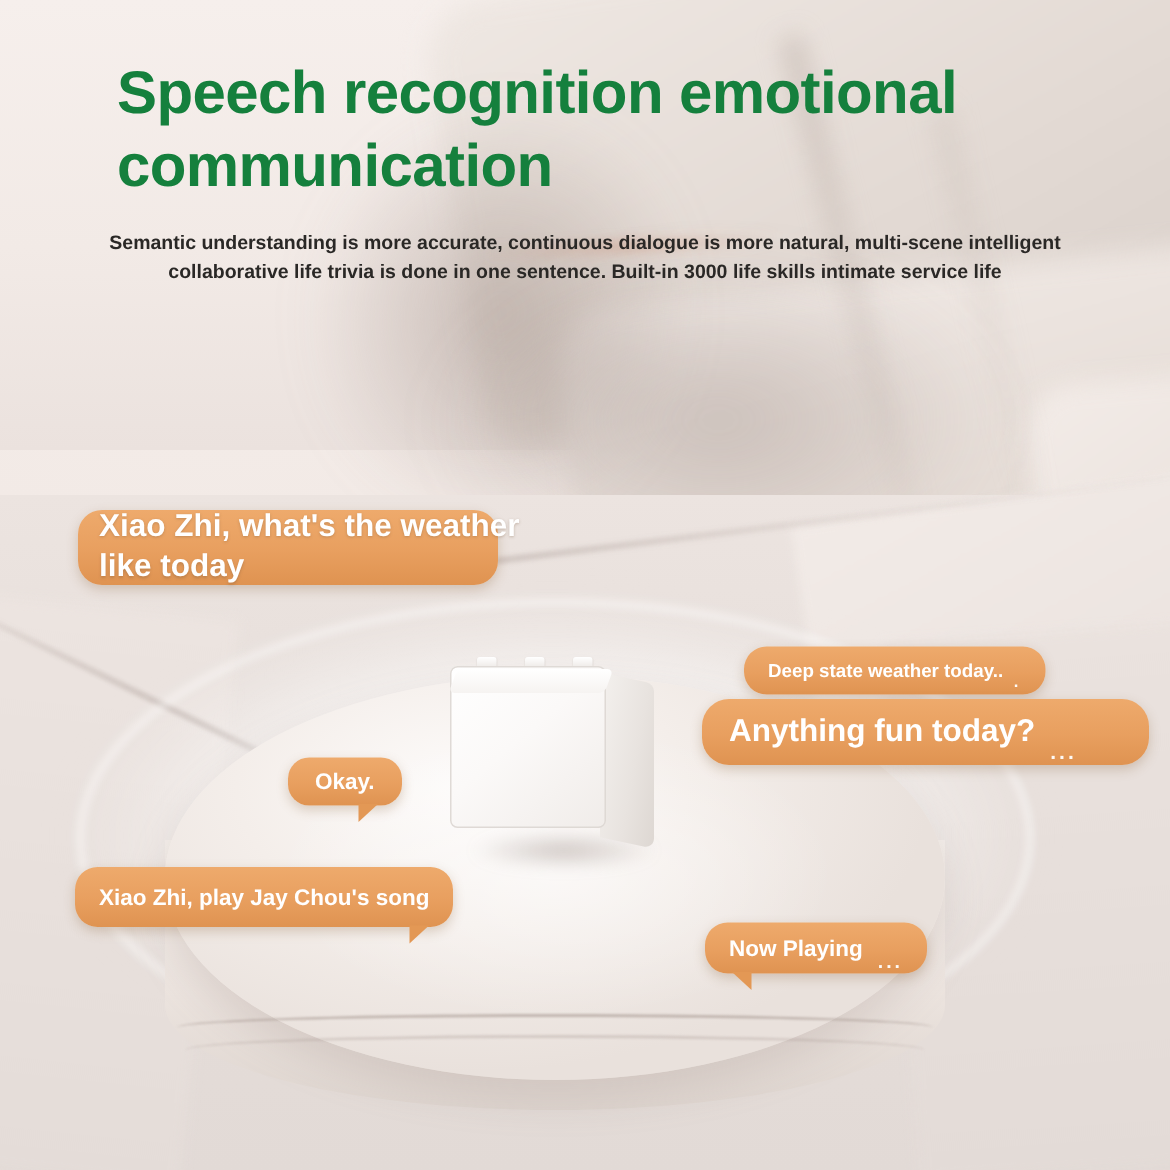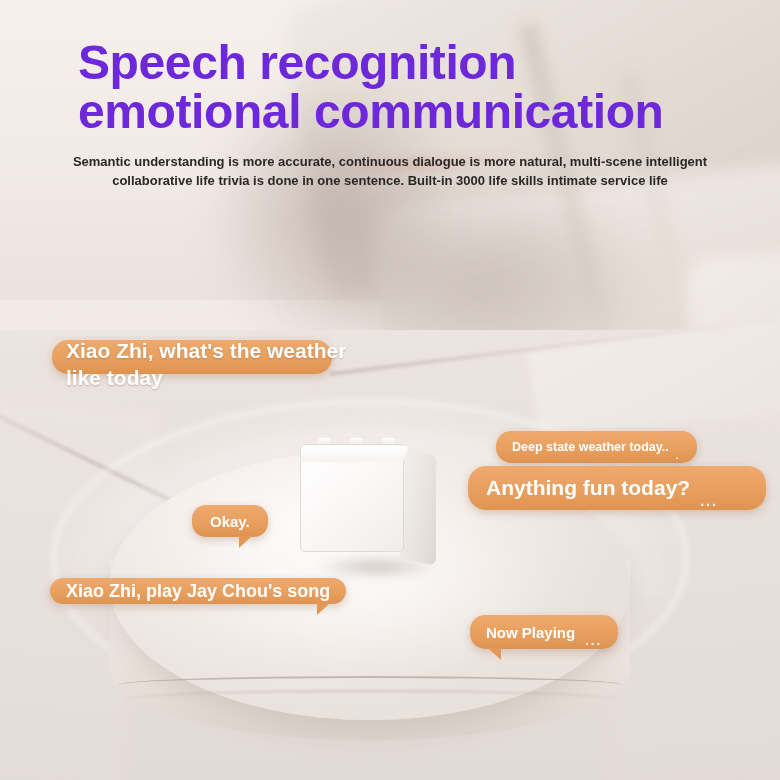--- a/index.html
+++ b/index.html
@@ -245,51 +245,51 @@
     border-bottom:12px solid transparent;
   }
   .tail-dl::after{
     content:"";position:absolute;left:18px;bottom:-11px;
     border-right:13px solid #e39855;
     border-bottom:12px solid transparent;
   }
 
   
   #bubble-weather-q{
-    left:52px;top:340px;width:252px;height:34px;
+    left:52px;top:340px;width:252px;height:50px;
     padding:0 14px;font-size:21px;border-radius:16px;
     overflow:visible;
   }
   #bubble-weather-q .two-line{
     position:absolute;left:14px;top:-3px;width:300px;
     line-height:27px;white-space:normal;
     text-shadow:0 1px 2px rgba(120,90,60,.35);
   }
   #bubble-deep-state{
     left:496px;top:387px;height:32px;padding:0 16px;font-size:12.5px;border-radius:15px;margin-top:44px;
   }
   #bubble-anything-fun{
     left:468px;top:466px;width:262px;height:44px;padding:0 18px;font-size:21px;border-radius:18px;
   }
   #bubble-okay{
     left:192px;top:505px;height:32px;padding:0 18px;font-size:15px;border-radius:14px;
   }
   #bubble-jay-chou{
-    left:50px;top:578px;height:26px;padding:0 16px;font-size:18px;border-radius:15px;
+    left:50px;top:578px;height:40px;padding:0 16px;font-size:15px;border-radius:15px;
   }
   #bubble-now-playing{
     left:470px;top:615px;height:34px;padding:0 16px;font-size:15px;border-radius:15px;
   }
   #bubble-deep-state .dots{font-size:11px;margin-left:7px;}
   #bubble-now-playing .dots{font-size:13px;}
 
   
   .headline{
     position:absolute;left:78px;top:38px;width:640px;
-    font-size:48px;line-height:49px;font-weight:bold;color:#6d28d9;
+    font-size:40px;line-height:49px;font-weight:bold;color:#15803d;
     letter-spacing:-.4px;
   }
   .subhead{
     position:absolute;left:58px;top:152px;width:664px;
     text-align:center;font-size:13px;line-height:19px;
     font-weight:bold;color:#2a2826;
   }
 </style>
 </head>
 <body>

